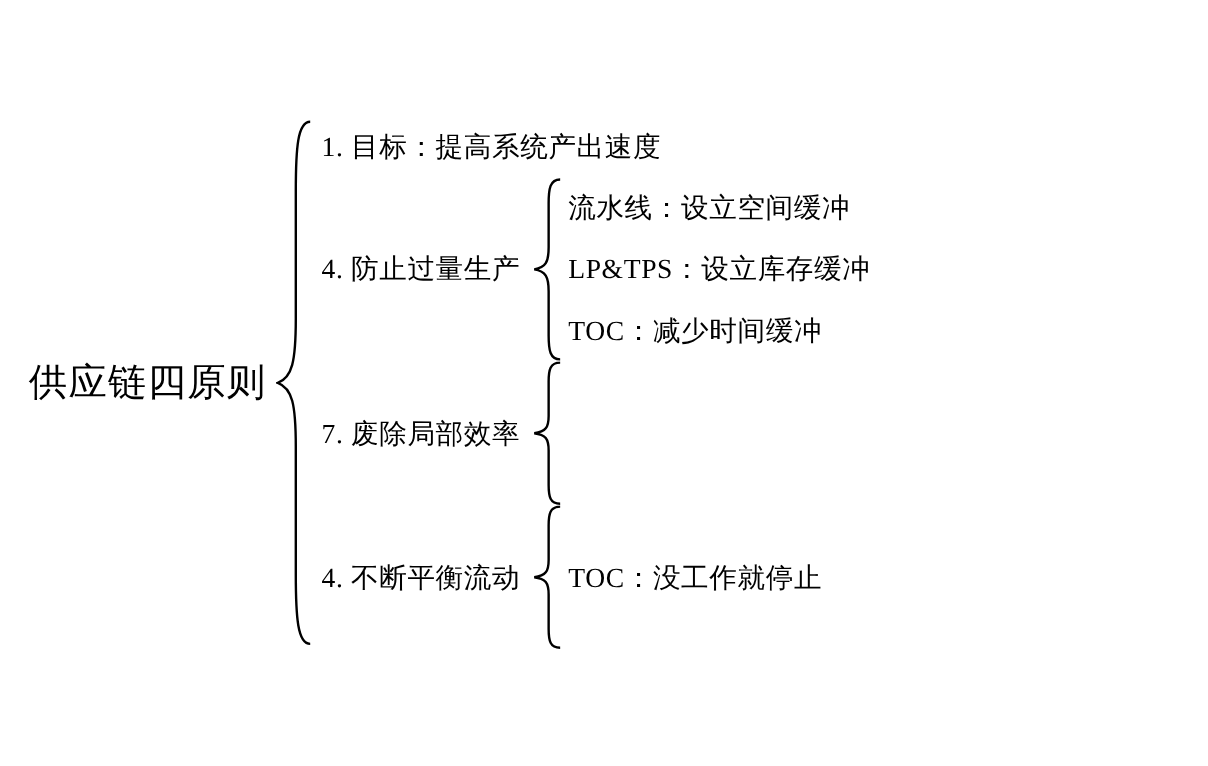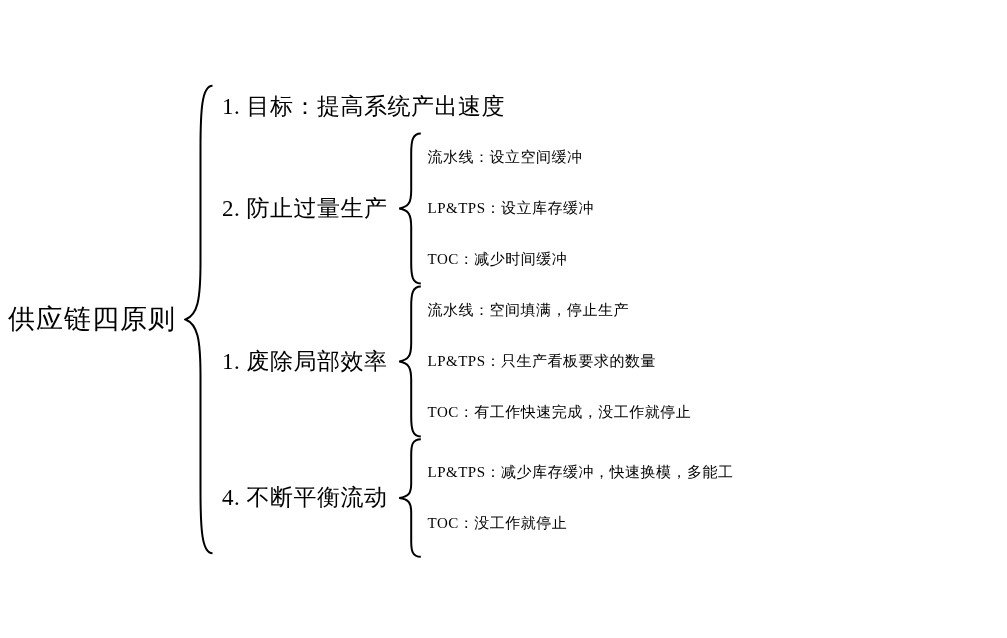--- a/index.html
+++ b/index.html
@@ -16,23 +16,23 @@
     background: #ffffff;
     display: flex;
     align-items: center;
     overflow: hidden;
   }
   .node {
     display: flex;
     align-items: center;
   }
   .root-label {
-    font-size: 27px;
+    font-size: 32px;
     white-space: nowrap;
-    margin-left: 8px;
+    margin-left: 24px;
     letter-spacing: 1px;
   }
   .brace {
     align-self: stretch;
     flex: none;
     display: block;
   }
   .brace svg {
     width: 100%;
     height: 100%;
@@ -57,21 +57,21 @@
     display: flex;
     flex-direction: column;
     justify-content: center;
   }
   .principle-label {
     font-size: 23px;
     white-space: nowrap;
     letter-spacing: 0.5px;
   }
   .leaf {
-    font-size: 15px;
+    font-size: 23px;
     line-height: 51px;
     white-space: nowrap;
     letter-spacing: 0.5px;
   }
   .single-line {
     line-height: 51px;
   }
 </style>
 </head>
 <body>
@@ -87,55 +87,49 @@
       </svg>
     </div>
 
     <div class="outer-children">
 
       <div class="node">
         <div class="principle-label single-line">1. 目标：提高系统产出速度</div>
       </div>
 
       <div class="node">
-        <div class="principle-label">2. 防止过量生产</div>
+        <div class="principle-label">4. 防止过量生产</div>
         <div class="brace sub-brace">
           <svg viewBox="0 0 20 100" preserveAspectRatio="none" aria-hidden="true">
             <path d="M19,1 C12,1 11,6 11,14 L11,38 C11,46 9,49 1,50 C9,51 11,54 11,62 L11,86 C11,94 12,99 19,99" fill="none" stroke="#000000" stroke-width="2" vector-effect="non-scaling-stroke"></path>
           </svg>
         </div>
         <div class="children">
           <div class="leaf">流水线：设立空间缓冲</div>
           <div class="leaf">LP&amp;TPS：设立库存缓冲</div>
           <div class="leaf">TOC：减少时间缓冲</div>
         </div>
       </div>
 
       <div class="node">
-        <div class="principle-label">1. 废除局部效率</div>
+        <div class="principle-label">7. 废除局部效率</div>
         <div class="brace sub-brace">
           <svg viewBox="0 0 20 100" preserveAspectRatio="none" aria-hidden="true">
             <path d="M19,1 C12,1 11,6 11,14 L11,38 C11,46 9,49 1,50 C9,51 11,54 11,62 L11,86 C11,94 12,99 19,99" fill="none" stroke="#000000" stroke-width="2" vector-effect="non-scaling-stroke"></path>
           </svg>
-        </div>
-        <div class="children">
-          <div class="leaf">流水线：空间填满，停止生产</div>
-          <div class="leaf">LP&amp;TPS：只生产看板要求的数量</div>
-          <div class="leaf">TOC：有工作快速完成，没工作就停止</div>
         </div>
       </div>
 
       <div class="node">
         <div class="principle-label">4. 不断平衡流动</div>
         <div class="brace sub-brace">
           <svg viewBox="0 0 20 100" preserveAspectRatio="none" aria-hidden="true">
             <path d="M19,1 C12,1 11,6 11,14 L11,38 C11,46 9,49 1,50 C9,51 11,54 11,62 L11,86 C11,94 12,99 19,99" fill="none" stroke="#000000" stroke-width="2" vector-effect="non-scaling-stroke"></path>
           </svg>
         </div>
         <div class="children">
-          <div class="leaf">LP&amp;TPS：减少库存缓冲，快速换模，多能工</div>
           <div class="leaf">TOC：没工作就停止</div>
         </div>
       </div>
 
     </div>
   </div>
 </div>
 
 </body></html>

